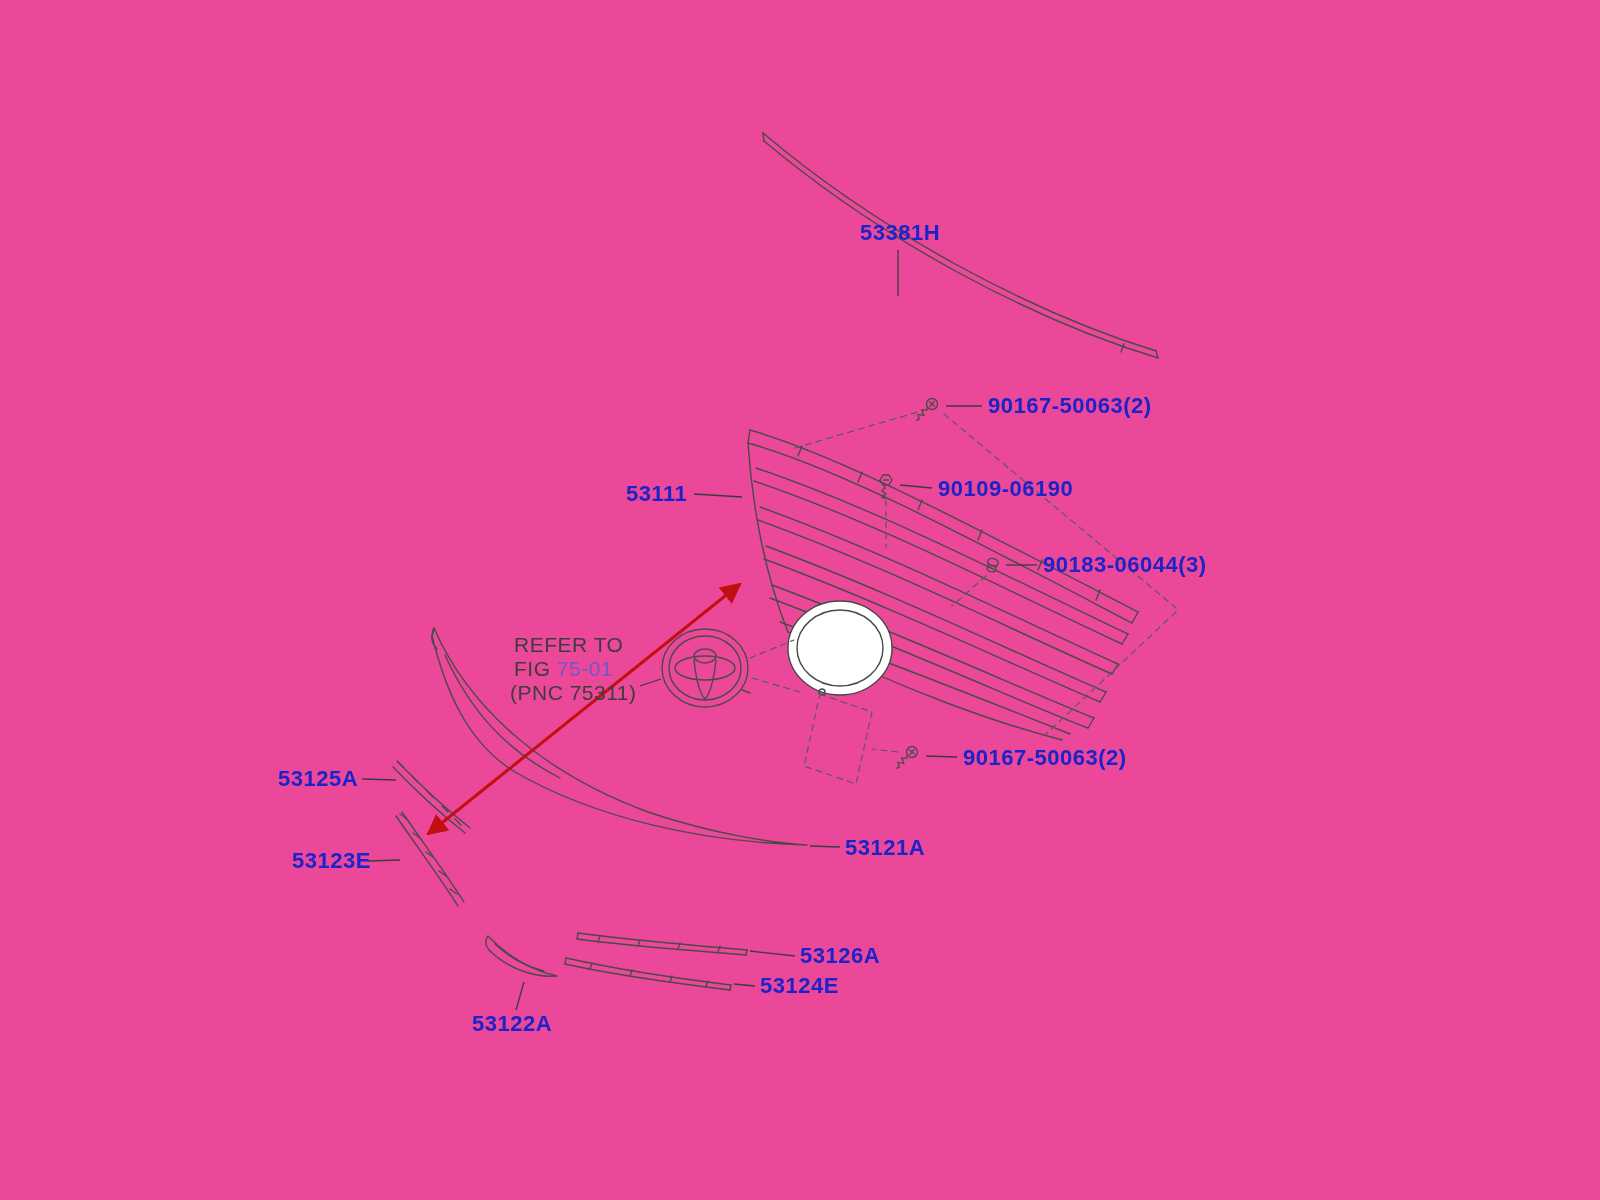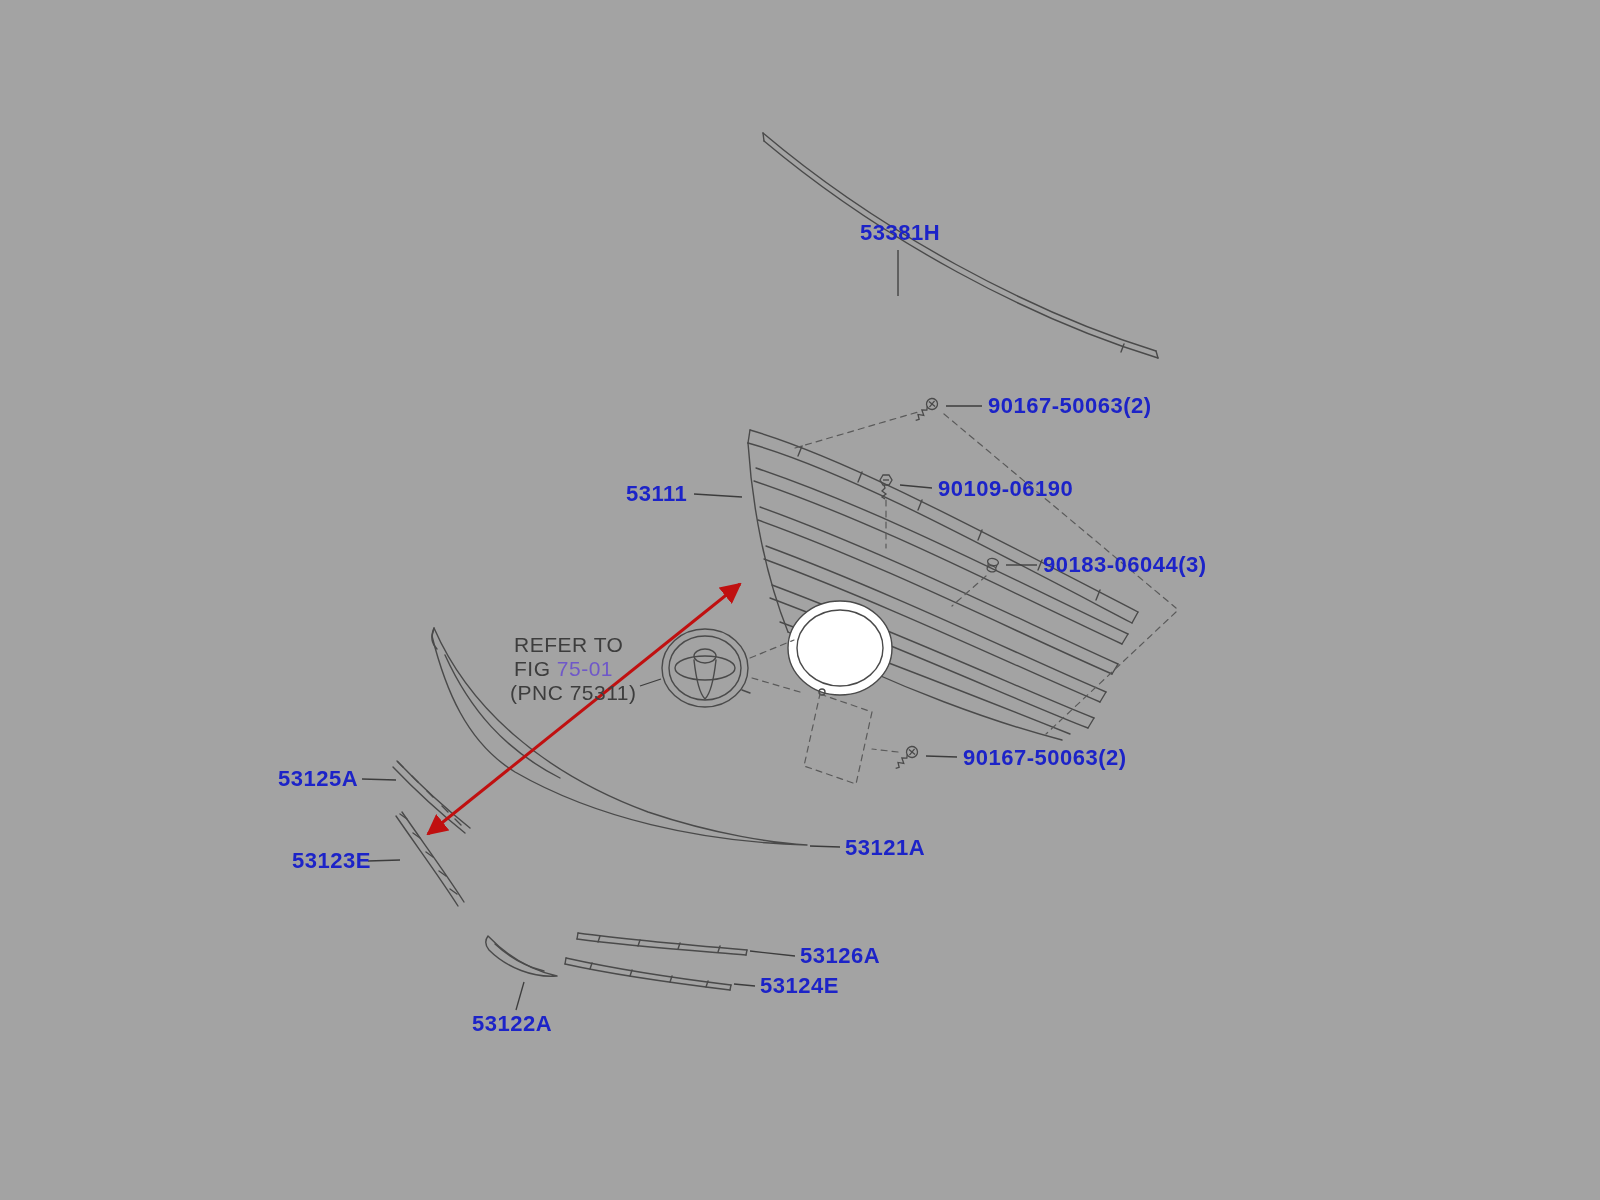--- a/index.html
+++ b/index.html
@@ -1,16 +1,16 @@
 <!DOCTYPE html>
 <html><head>
 <meta charset="utf-8">
 <style>
   html,body{margin:0;padding:0;background:#ffffff;}
-  .page{position:relative;width:1600px;height:1200px;background:#a3a3a3;overflow:hidden;
+  .page{position:relative;width:1600px;height:1200px;background:#ec4899;overflow:hidden;
         font-family:"Liberation Sans", sans-serif;}
   svg{display:block;}
   .part path, .part line, .part ellipse, .part circle, .part polyline{
     fill:none;stroke:#4a4a4a;stroke-width:1.4;stroke-linecap:round;stroke-linejoin:round;}
   .part .mask{fill:#ffffff;}
   .dash path, .dash line, .dash polyline{fill:none;stroke:#5a5a5a;stroke-width:1.2;
     stroke-dasharray:6 5;stroke-linecap:round;}
   .leader line{stroke:#3c3c3c;stroke-width:1.3;}
   .lbl{font:700 22px "Liberation Sans", sans-serif;fill:#1c23c8;letter-spacing:.5px;}
   .note{font:400 21px "Liberation Sans", sans-serif;fill:#3d3d3d;letter-spacing:.5px;}

